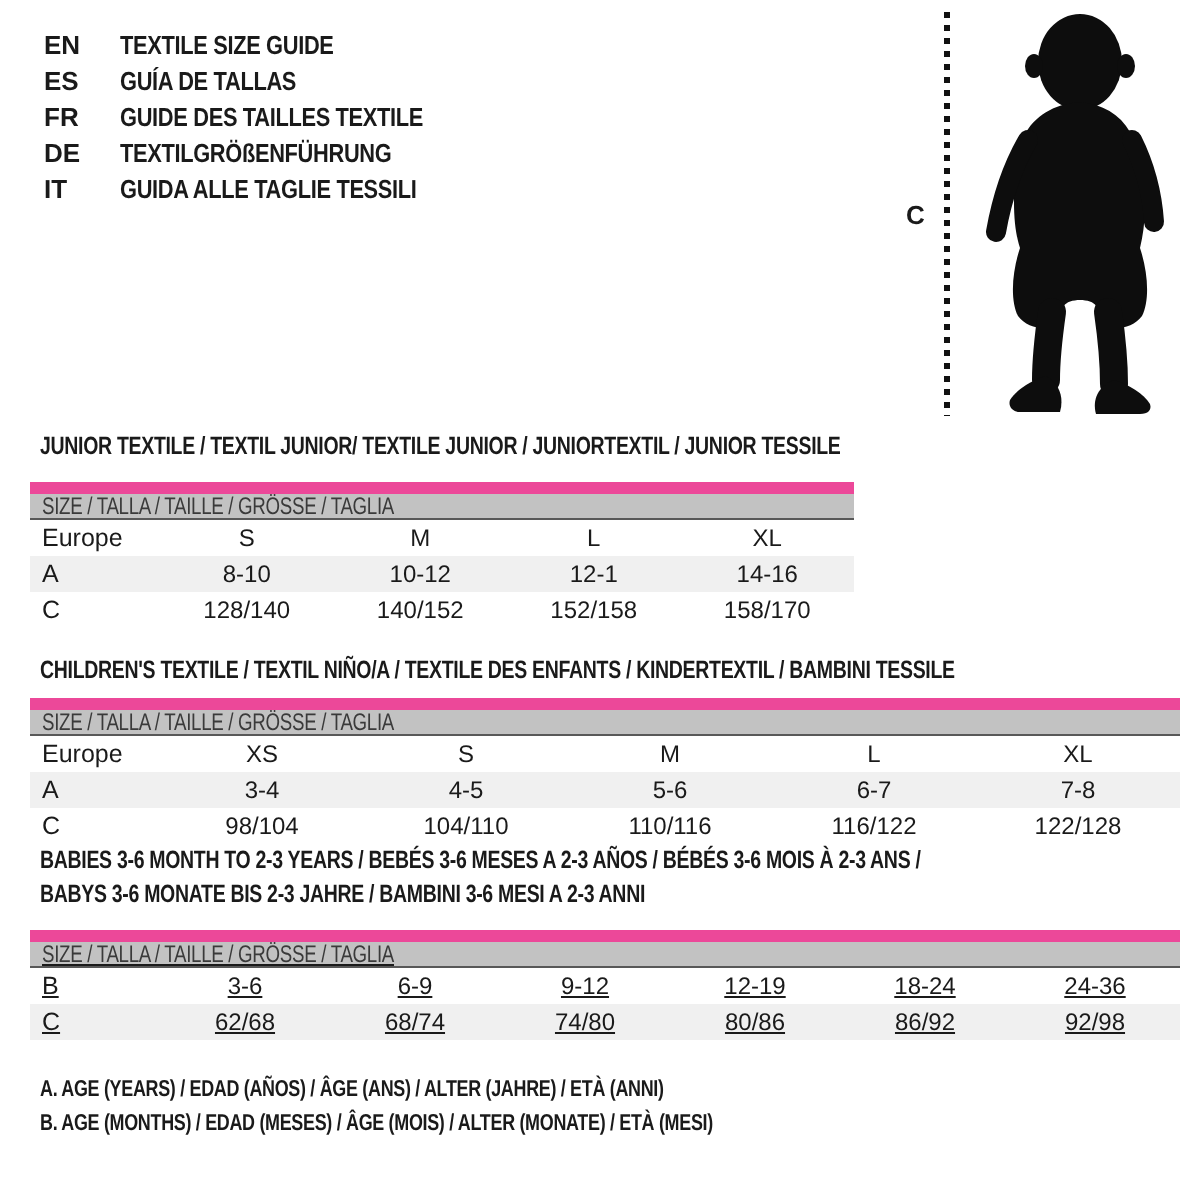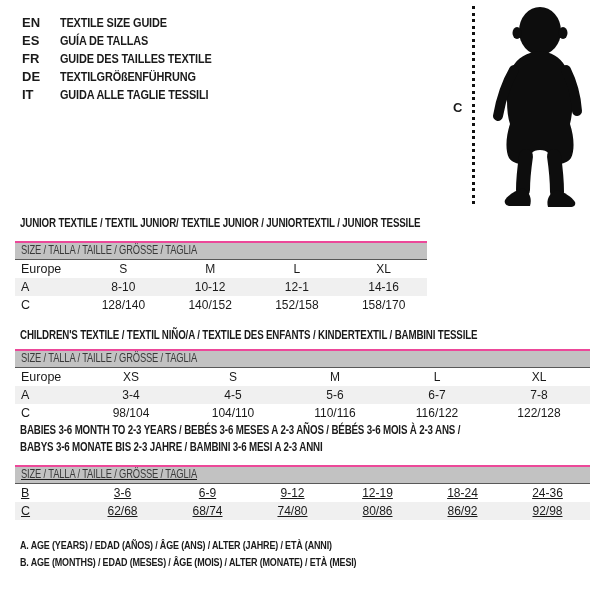--- a/index.html
+++ b/index.html
@@ -26,23 +26,23 @@
   
   .section{position:absolute;left:15px;}
   .section-junior{top:216px;width:412px;}
   .section-children{top:328px;width:575px;}
   .section-babies{top:422px;width:575px;text-decoration:underline;}
   .tbl-title{font-weight:bold;font-size:12.5px;line-height:14px;margin-left:5px;}
   .section-babies .tbl-title{line-height:17px;}
   .section-junior .tbl-title{margin-bottom:11px;}
   .section-children .tbl-title{margin-bottom:7px;}
   .section-babies .tbl-title{margin-bottom:9px;}
-  .size-bar{height:19px;background:#c2c2c2;border-top:2px solid #ec4899;
+  .size-bar{height:19px;background:#c2c2c2;border-top:6px solid #ec4899;
     border-bottom:1px solid #585858;box-sizing:border-box;display:flex;
-    align-items:flex-start;padding-left:6px;font-size:12px;color:#3a3a3a;}
+    align-items:center;padding-left:6px;font-size:12px;color:#3a3a3a;}
   .trow{display:flex;height:18px;align-items:center;font-size:12px;}
   .trow.shaded{background:#f0f0f0;}
   .row-label{flex:0 0 65px;padding-left:6px;box-sizing:border-box;font-size:12.5px;}
   .size-cell{flex:1;text-align:center;}
 
   
   .footnotes{position:absolute;left:20px;top:537px;}
   .footnote{height:17px;font-weight:bold;font-size:11.5px;line-height:17px;}
 </style>
 </head>

